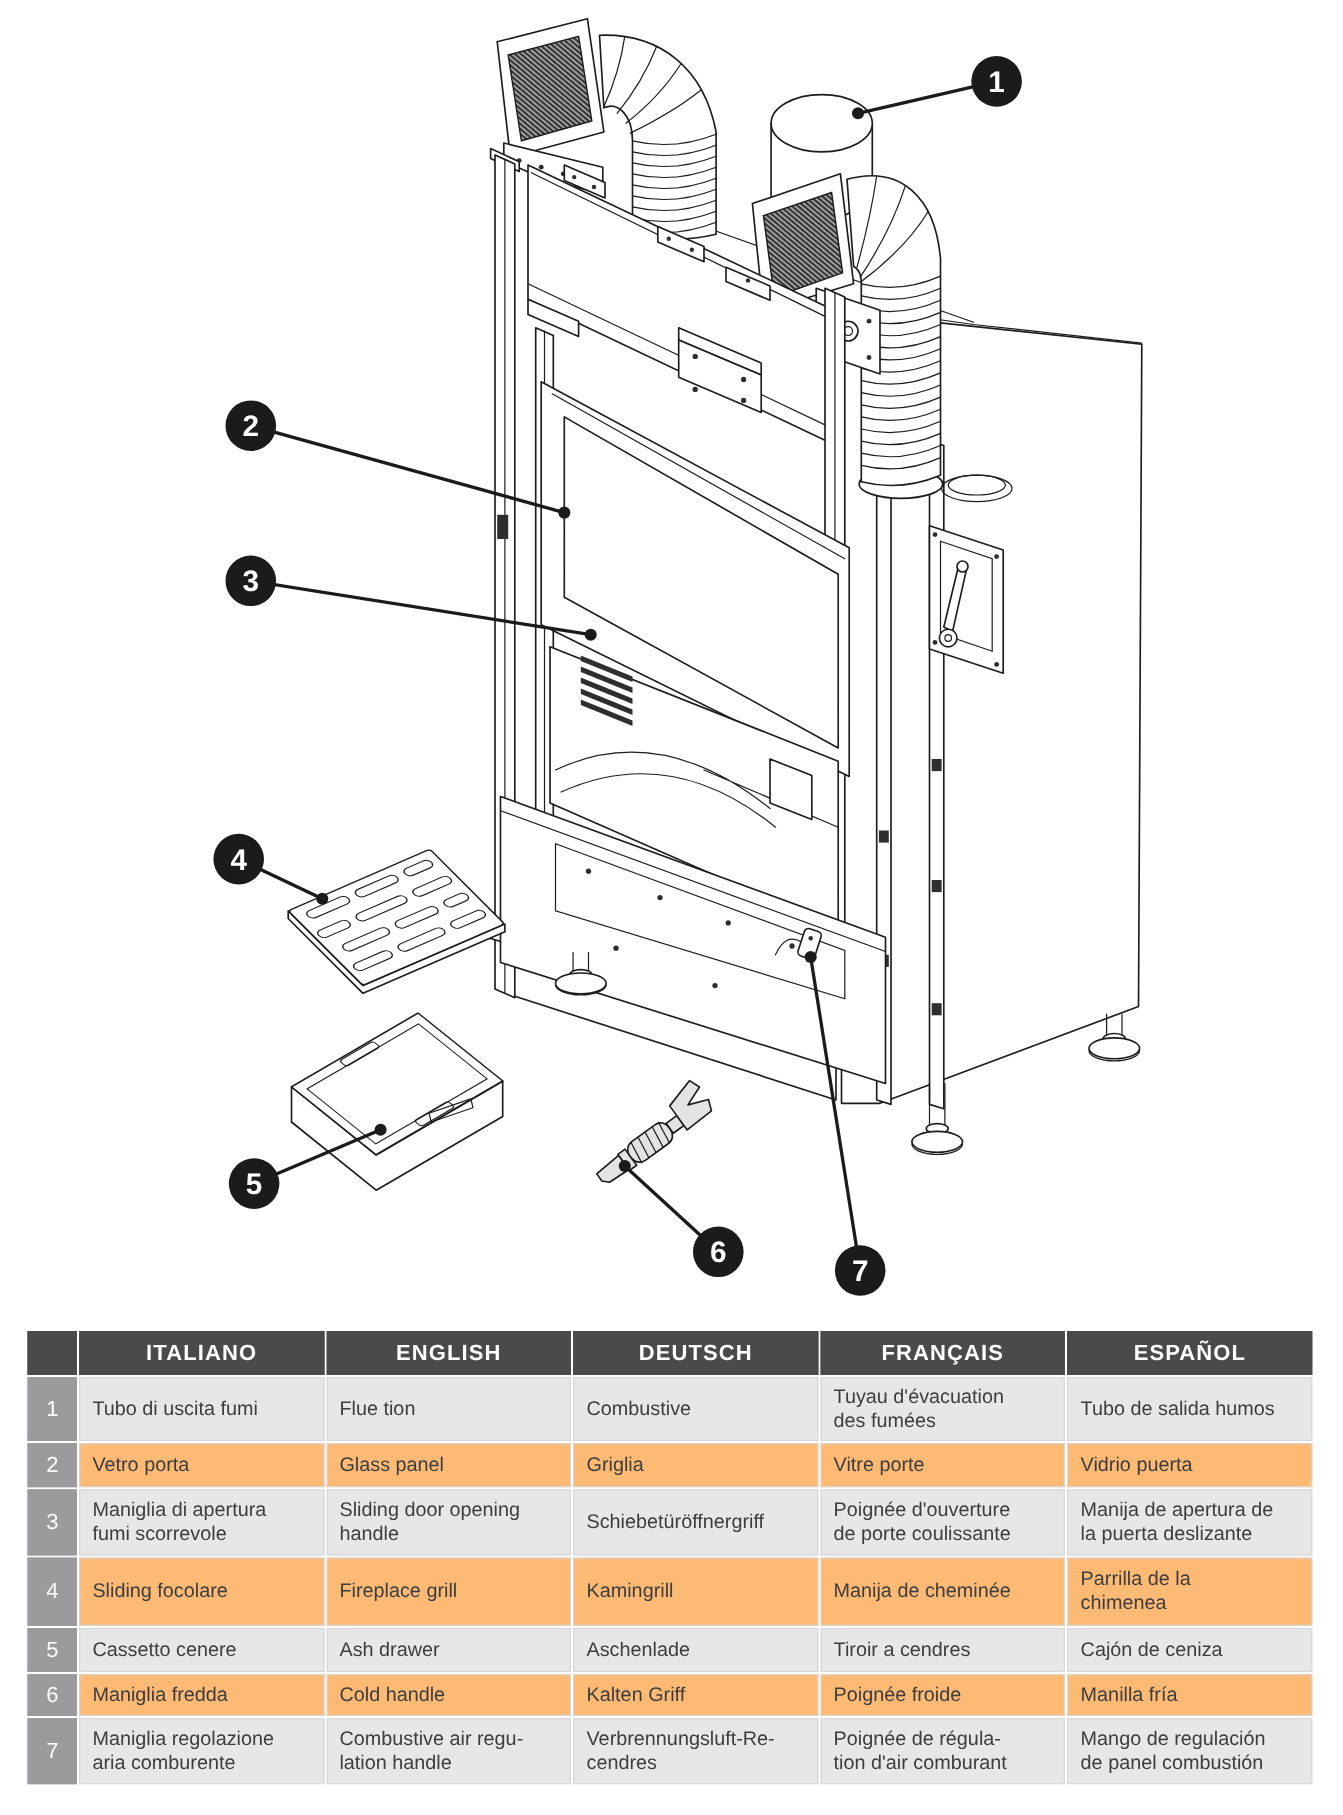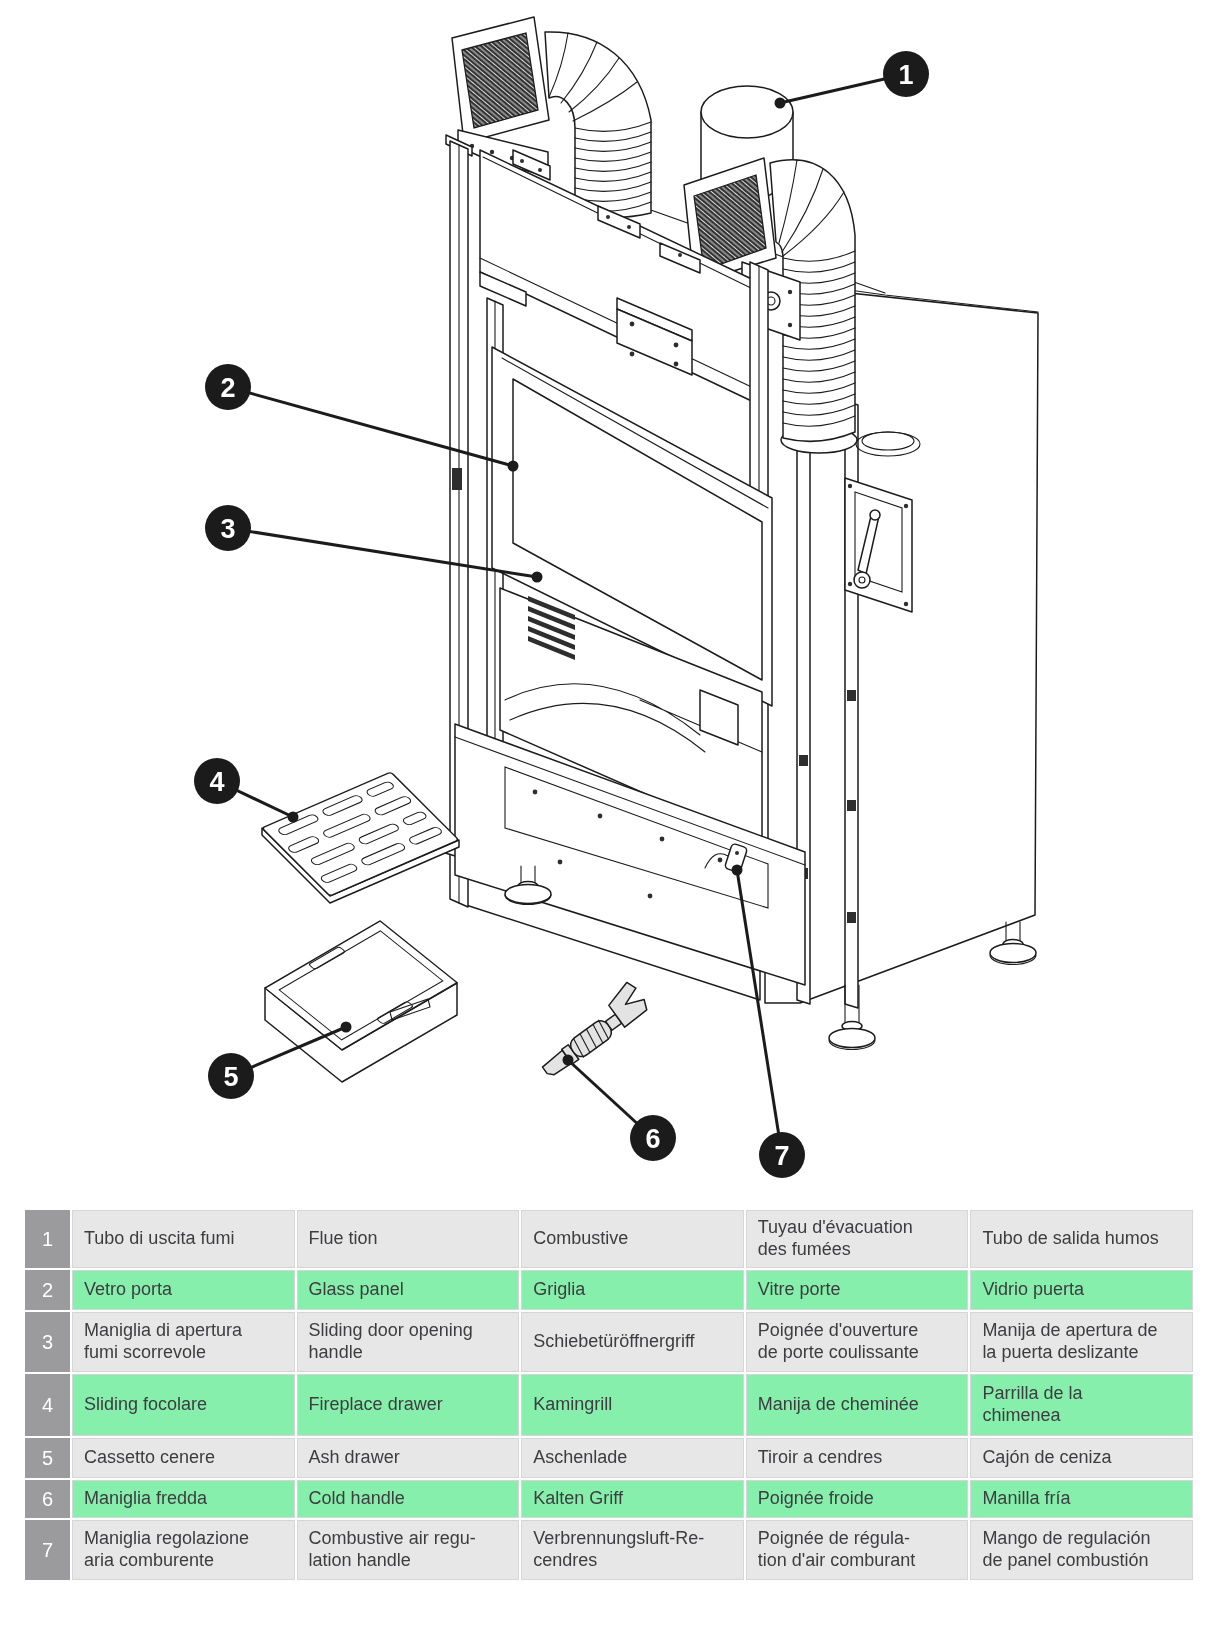--- a/index.html
+++ b/index.html
@@ -12,21 +12,21 @@
   table.parts th{background:#4a4a4c;color:#fff;font-size:20px;font-weight:bold;
                  letter-spacing:1px;text-align:center;border:1px solid #4a4a4c;}
   table.parts td{font-size:18px;color:#3d3d3f;vertical-align:middle;padding:3px 11px;
                  border:1px solid #d6d6d6;line-height:1.22;white-space:pre-line;}
   table.parts td.num{background:#9b9b9d;color:#fff;text-align:center;font-size:20px;
                      border:1px solid #9b9b9d;padding:0;}
   tr.hdr{height:40px;}
   tr.r-a{height:58px;} tr.r-b{height:40px;} tr.r-c{height:60px;} tr.r-d{height:62px;}
   tr.r-e{height:40px;} tr.r-f{height:38px;} tr.r-g{height:60px;}
   tr.shade td{background:#e7e7e8;} tr.shade td.num{background:#9b9b9d;}
-  tr.plain td{background:#86efac;} tr.plain td.num{background:#9b9b9d;}
+  tr.plain td{background:#fdba74;} tr.plain td.num{background:#9b9b9d;}
   .fw{fill:#ffffff;stroke:#1c1c1c;stroke-width:1.5;stroke-linejoin:round;}
   .thin{fill:none;stroke:#1c1c1c;stroke-width:1.1;stroke-linecap:round;}
   .dk{fill:#2e2e2e;stroke:none;}
   .gray{fill:#e3e3e3;stroke:#1c1c1c;stroke-width:1.5;stroke-linejoin:round;}
 </style>
 </head>
 <body>
 
 <div id="page">
 
@@ -293,20 +293,28 @@
     <table class="parts">
       <colgroup>
           <col style="width:45px">
           <col>
           <col>
           <col>
           <col>
           <col>
         </colgroup>
       <tbody>
+          <tr class="hdr">
+        <th></th>
+        <th>ITALIANO</th>
+        <th>ENGLISH</th>
+        <th>DEUTSCH</th>
+        <th>FRANÇAIS</th>
+        <th>ESPAÑOL</th>
+      </tr>
       <tr class="r-a shade">
         <td class="num">1</td>
         <td>Tubo di uscita fumi</td>
         <td>Flue tion</td>
         <td>Combustive</td>
         <td>Tuyau d'évacuation
 des fumées</td>
         <td>Tubo de salida humos</td>
       </tr>
       <tr class="r-b plain">
@@ -325,21 +333,21 @@
 handle</td>
         <td>Schiebetüröffnergriff</td>
         <td>Poignée d'ouverture
 de porte coulissante</td>
         <td>Manija de apertura de
 la puerta deslizante</td>
       </tr>
       <tr class="r-d plain">
         <td class="num">4</td>
         <td>Sliding focolare</td>
-        <td>Fireplace drawer</td>
+        <td>Fireplace grill</td>
         <td>Kamingrill</td>
         <td>Manija de cheminée</td>
         <td>Parrilla de la
 chimenea</td>
       </tr>
       <tr class="r-e shade">
         <td class="num">5</td>
         <td>Cassetto cenere</td>
         <td>Ash drawer</td>
         <td>Aschenlade</td>

